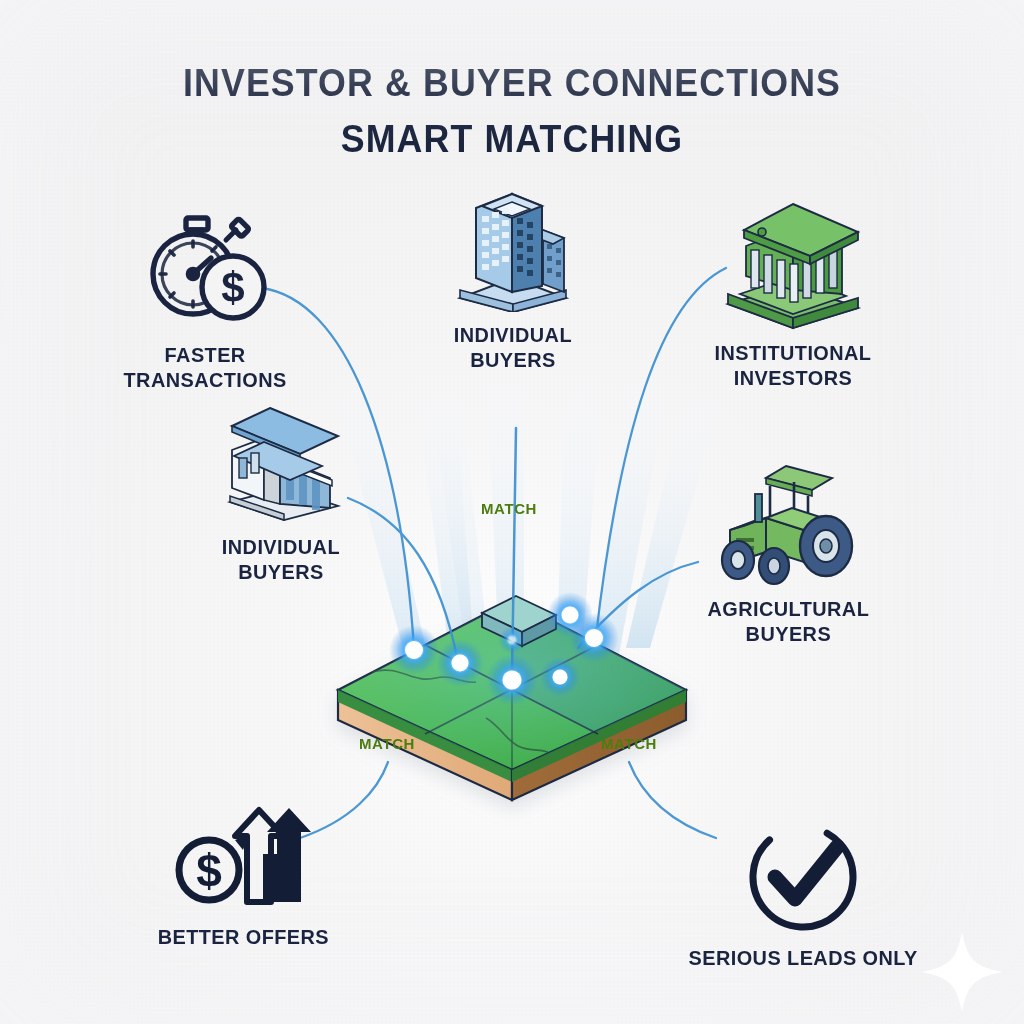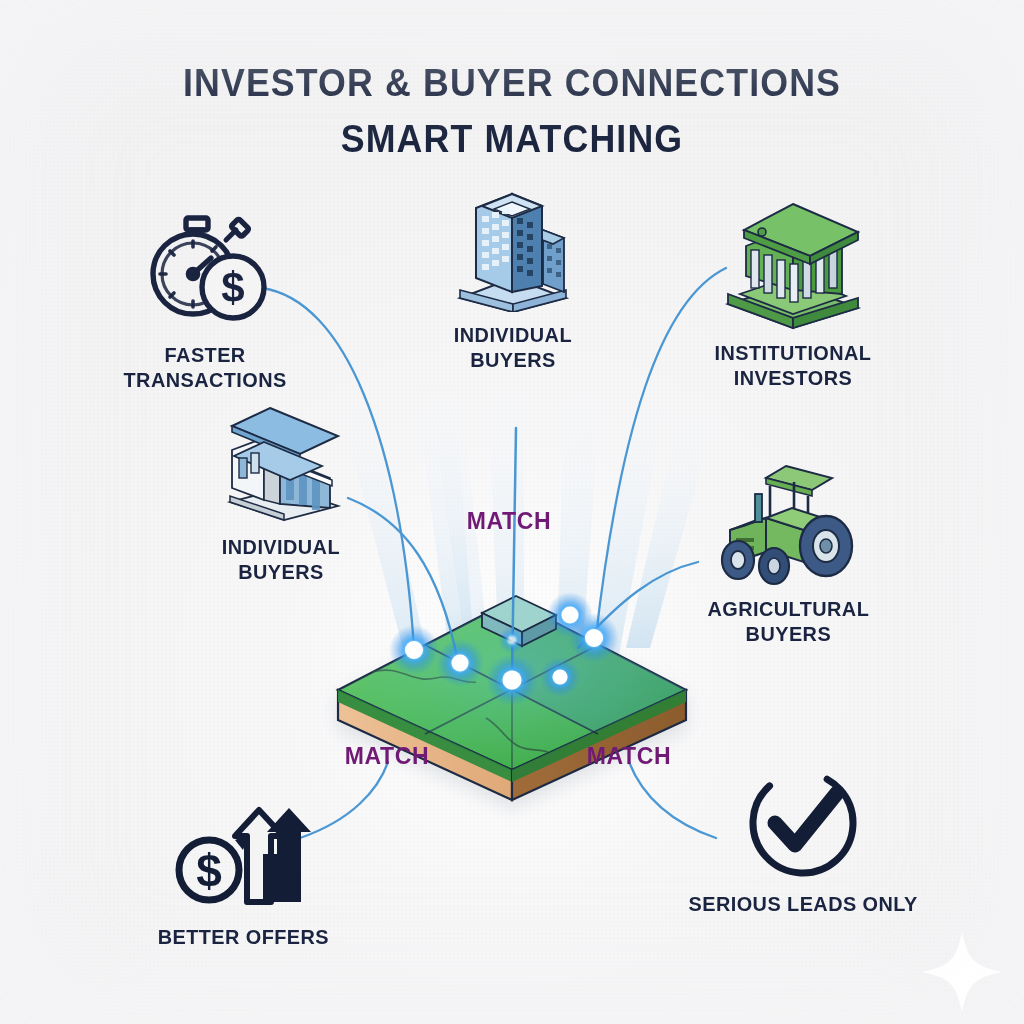--- a/index.html
+++ b/index.html
@@ -70,24 +70,23 @@
     margin-top:10px;text-align:center;
     color:#1a2440;font-weight:700;font-size:20.5px;
     letter-spacing:.45px;line-height:1.22;
     transform:scaleX(.97);
     white-space:pre-line;
   }
 
   
   .match{
     position:absolute;z-index:7;
-    color:#701a75;font-weight:600;font-size:23px;
+    color:#4d7c0f;font-weight:600;font-size:15px;
     letter-spacing:.6px;white-space:nowrap;
     transform:translateX(-50%);
-    margin-top:8px;
   }
 </style>
 </head>
 <body>
 
 <div id="stage">
 
   <div class="bg-base"></div>
   <div class="bg-grain"></div>
 
@@ -448,21 +447,21 @@
         <path d="M76,104 L76,38 L64,38 L88,12 L112,38 L100,38 L100,104 Z" fill="#f4f4f4" stroke="#131d35" stroke-width="6" stroke-linejoin="round"></path>
 
         <path d="M106,104 L106,34 L96,34 L118,10 L140,34 L130,34 L130,104 Z" fill="#131d35"></path>
 
         <rect x="92" y="56" width="14" height="48" fill="#131d35"></rect>
       </svg>
     </div>
     <div class="caption">BETTER OFFERS</div>
   </div>
 
-  <div class="node" style="left:803px;top:749px;">
+  <div class="node" style="left:803px;top:803px;">
     <div class="art">
       <svg width="116" height="116" viewBox="0 0 116 116">
         <path d="M58,8 a50,50 0 1,0 0,100 a50,50 0 1,0 0,-100" fill="none" stroke="#131d35" stroke-width="7" stroke-linecap="round" stroke-dasharray="252 62" transform="rotate(-42 58 58)"></path>
         <path d="M30,58 L50,80 L92,28" fill="none" stroke="#131d35" stroke-width="15" stroke-linecap="round" stroke-linejoin="round"></path>
       </svg>
     </div>
     <div class="caption">SERIOUS LEADS ONLY</div>
   </div>
 
   <div class="vignette"></div>

